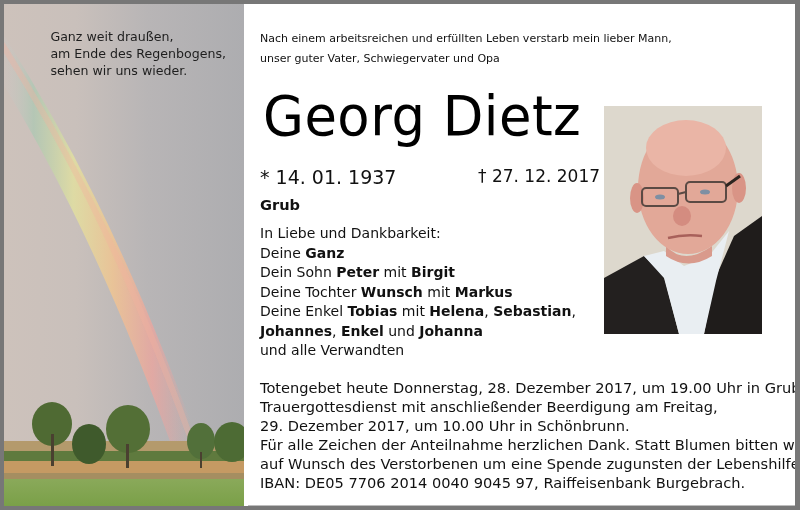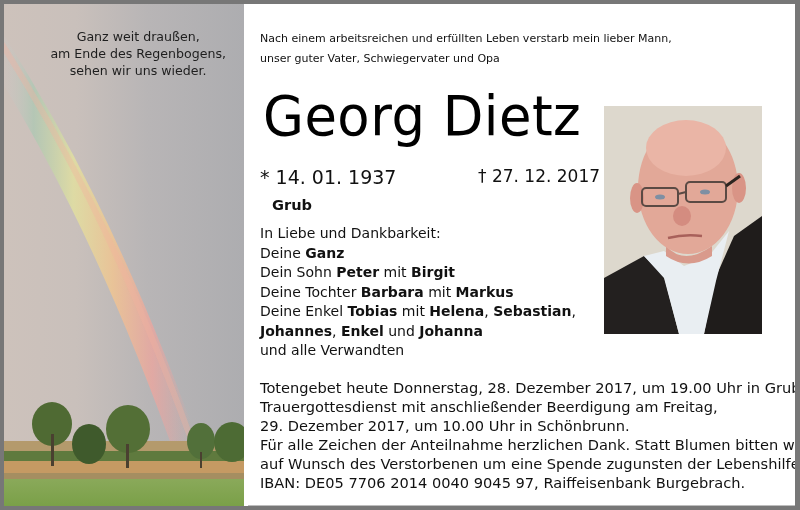--- a/index.html
+++ b/index.html
@@ -15,35 +15,35 @@
   }
   .bottom-line { position:absolute; left:244px; right:0; bottom:0; height:1px; background:#bdbdbd; }
 
   
   .picture {
     position: absolute; left: 0; top: 0; width: 240px; height: 502px; overflow: hidden;
     background: linear-gradient(90deg, #cdc2bb 0%, #c9c0bb 30%, #b8b5b6 60%, #adadb0 100%);
   }
   .picture svg { position:absolute; left:0; top:0; }
   .motto {
-    position: absolute; right: 18px; top: 24px; text-align: center;
+    position: absolute; right: 18px; top: 24px; text-align: left;
     font-size: 12.6px; line-height: 17px; color: #1e1e1e;
   }
 
   
   .content { position: absolute; left: 256px; top: 0; right: 0; bottom: 0; }
   .intro { position:absolute; left:0; top:25px; font-size:11px; line-height:20px; }
   .name {
     position:absolute; left:3px; top:80px; font-size:55px; line-height:64px;
     font-weight: normal; letter-spacing: 0.5px; color:#000;
     font-family: "DejaVu Sans", sans-serif; transform: scaleX(0.96); transform-origin:left;
   }
   .birth { position:absolute; left:0; top:162px; font-size:19px; }
   .death { position:absolute; left:218px; top:162px; font-size:17px; }
-  .town { position:absolute; left:12px; top:192px; font-size:14.6px; font-weight:bold; }
+  .town { position:absolute; left:0; top:192px; font-size:14.6px; font-weight:bold; }
   .family { position:absolute; left:0; top:220px; font-size:14px; line-height:19.5px; }
   .family b { font-weight:bold; }
   .notice { position:absolute; left:0; top:374px; font-size:14.6px; line-height:19px; white-space:nowrap; }
 
   .portrait {
     position:absolute; left:600px; top:102px; width:158px; height:228px; overflow:hidden;
     background:#ddd8cd;
   }
 </style>
 </head>
@@ -105,21 +105,21 @@
 
     <div class="birth">* 14. 01. 1937</div>
     <div class="death">† 27. 12. 2017</div>
 
     <div class="town">Grub</div>
 
     <div class="family">
       <div>In Liebe und Dankbarkeit:</div>
       <div><span>Deine </span><b>Ganz</b></div>
       <div><span>Dein Sohn </span><b>Peter</b><span> mit </span><b>Birgit</b></div>
-      <div><span>Deine Tochter </span><b>Barbara</b><span> mit </span><b>Markus</b></div>
+      <div><span>Deine Tochter </span><b>Wunsch</b><span> mit </span><b>Markus</b></div>
       <div><span>Deine Enkel </span><b>Tobias</b><span> mit </span><b>Helena</b><span>, </span><b>Sebastian</b><span>,</span></div>
       <div><b>Johannes</b><span>, </span><b>Enkel</b><span> und </span><b>Johanna</b></div>
       <div>und alle Verwandten</div>
     </div>
 
     <div class="notice">
       <div>Totengebet heute Donnerstag, 28. Dezember 2017, um 19.00 Uhr in Grub.</div>
       <div>Trauergottesdienst mit anschließender Beerdigung am Freitag,</div>
       <div>29. Dezember 2017, um 10.00 Uhr in Schönbrunn.</div>
       <div>Für alle Zeichen der Anteilnahme herzlichen Dank. Statt Blumen bitten wir</div>

